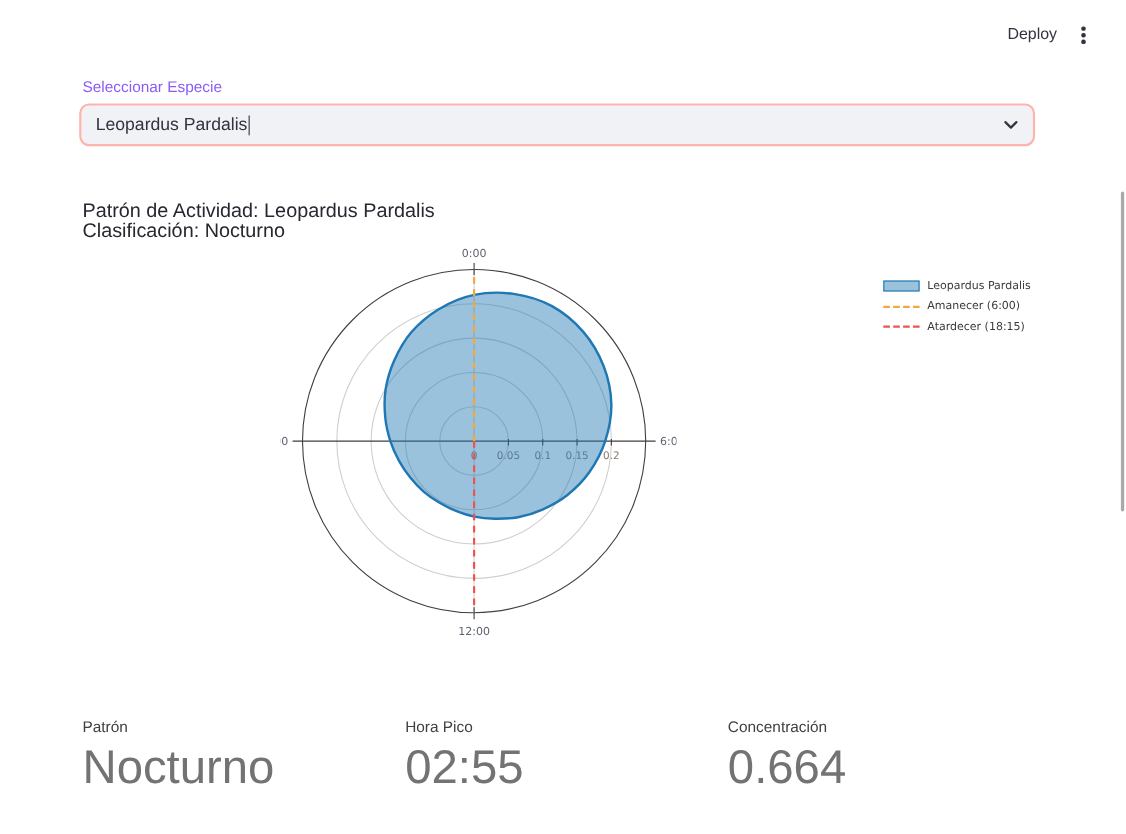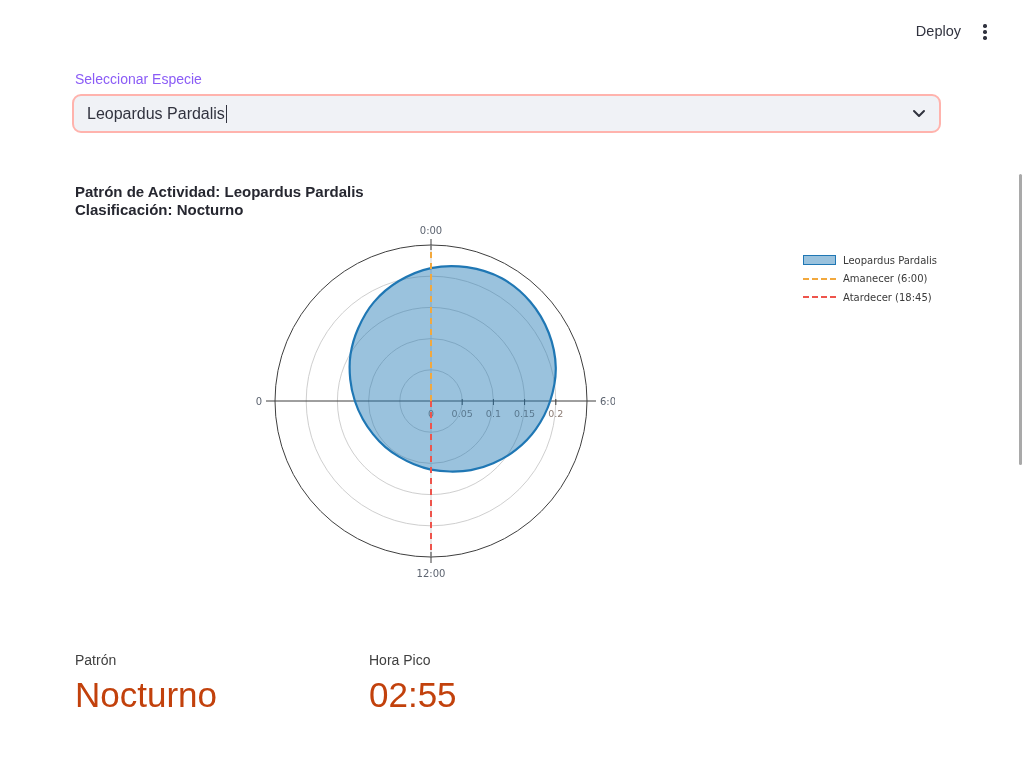--- a/index.html
+++ b/index.html
@@ -15,35 +15,35 @@
   
   .select-label{position:absolute;left:75px;top:71px;font-size:14px;color:#8b5cf6;}
   .select-box{position:absolute;left:72px;top:94px;width:869px;height:39px;box-sizing:border-box;
               background:#f0f2f6;border:2px solid #ffb3ad;border-radius:9px;
               display:flex;align-items:center;padding:0 13px;cursor:pointer;}
   .select-value{font-size:16px;color:#31333F;}
   .caret{display:inline-block;width:1.5px;height:18px;background:#31333F;margin-left:1px;}
   .chevron{margin-left:auto;display:flex;align-items:center;}
 
   
-  .fig-title{position:absolute;left:75px;top:183px;font-weight:bold;font-size:15px;
+  .fig-title{position:absolute;left:75px;top:183px;font-weight:normal;font-size:18px;
              line-height:17.5px;color:#262730;}
   svg.polar{position:absolute;left:255px;top:225px;}
 
   .legend{position:absolute;left:803px;top:251px;font-family:"DejaVu Sans",sans-serif;
           font-size:10px;color:#3a3a3a;}
   .legend-row{display:flex;align-items:center;height:18.5px;gap:7px;}
   .swatch-patch{width:33px;height:10px;box-sizing:border-box;}
   .swatch-line{width:33px;height:0;}
 
   
   .metrics{position:absolute;left:75px;top:652px;width:880px;display:flex;}
   .metric{width:278px;margin-right:16px;}
   .metric-label{font-size:14px;color:#404040;}
-  .metric-value{font-size:35px;color:#c2410c;margin-top:9px;line-height:1;font-weight:400;}
+  .metric-value{font-size:43px;color:#737373;margin-top:9px;line-height:1;font-weight:400;}
 
   .scroll-thumb{position:absolute;left:1019px;top:174px;width:3px;height:291px;
                 background:#a9a9a9;border-radius:2px;cursor:pointer;}
 </style>
 </head>
 <body>
 
 <div class="deploy-btn">Deploy</div>
 <div class="kebab">
     <i></i>
@@ -100,28 +100,32 @@
   <div class="legend-row">
     <span class="swatch-patch" id="sw-series" style="background: rgba(31, 119, 180, 0.45); border: 1.5px solid rgb(31, 119, 180);"></span>
     <span>Leopardus Pardalis</span>
   </div>
   <div class="legend-row">
     <span class="swatch-line" id="sw-sunrise" style="border-top: 2px dashed rgb(242, 168, 61);"></span>
     <span>Amanecer (6:00)</span>
   </div>
   <div class="legend-row">
     <span class="swatch-line" id="sw-sunset" style="border-top: 2px dashed rgb(238, 84, 76);"></span>
-    <span>Atardecer (18:45)</span>
+    <span>Atardecer (18:15)</span>
   </div>
 </div>
 
 <div class="metrics">
   <div class="metric">
     <div class="metric-label">Patrón</div>
     <div class="metric-value">Nocturno</div>
   </div>
   <div class="metric">
     <div class="metric-label">Hora Pico</div>
     <div class="metric-value">02:55</div>
   </div>
+  <div class="metric">
+    <div class="metric-label">Concentración</div>
+    <div class="metric-value">0.664</div>
+  </div>
 </div>
 
 <div class="scroll-thumb"></div>
 
 </body></html>

